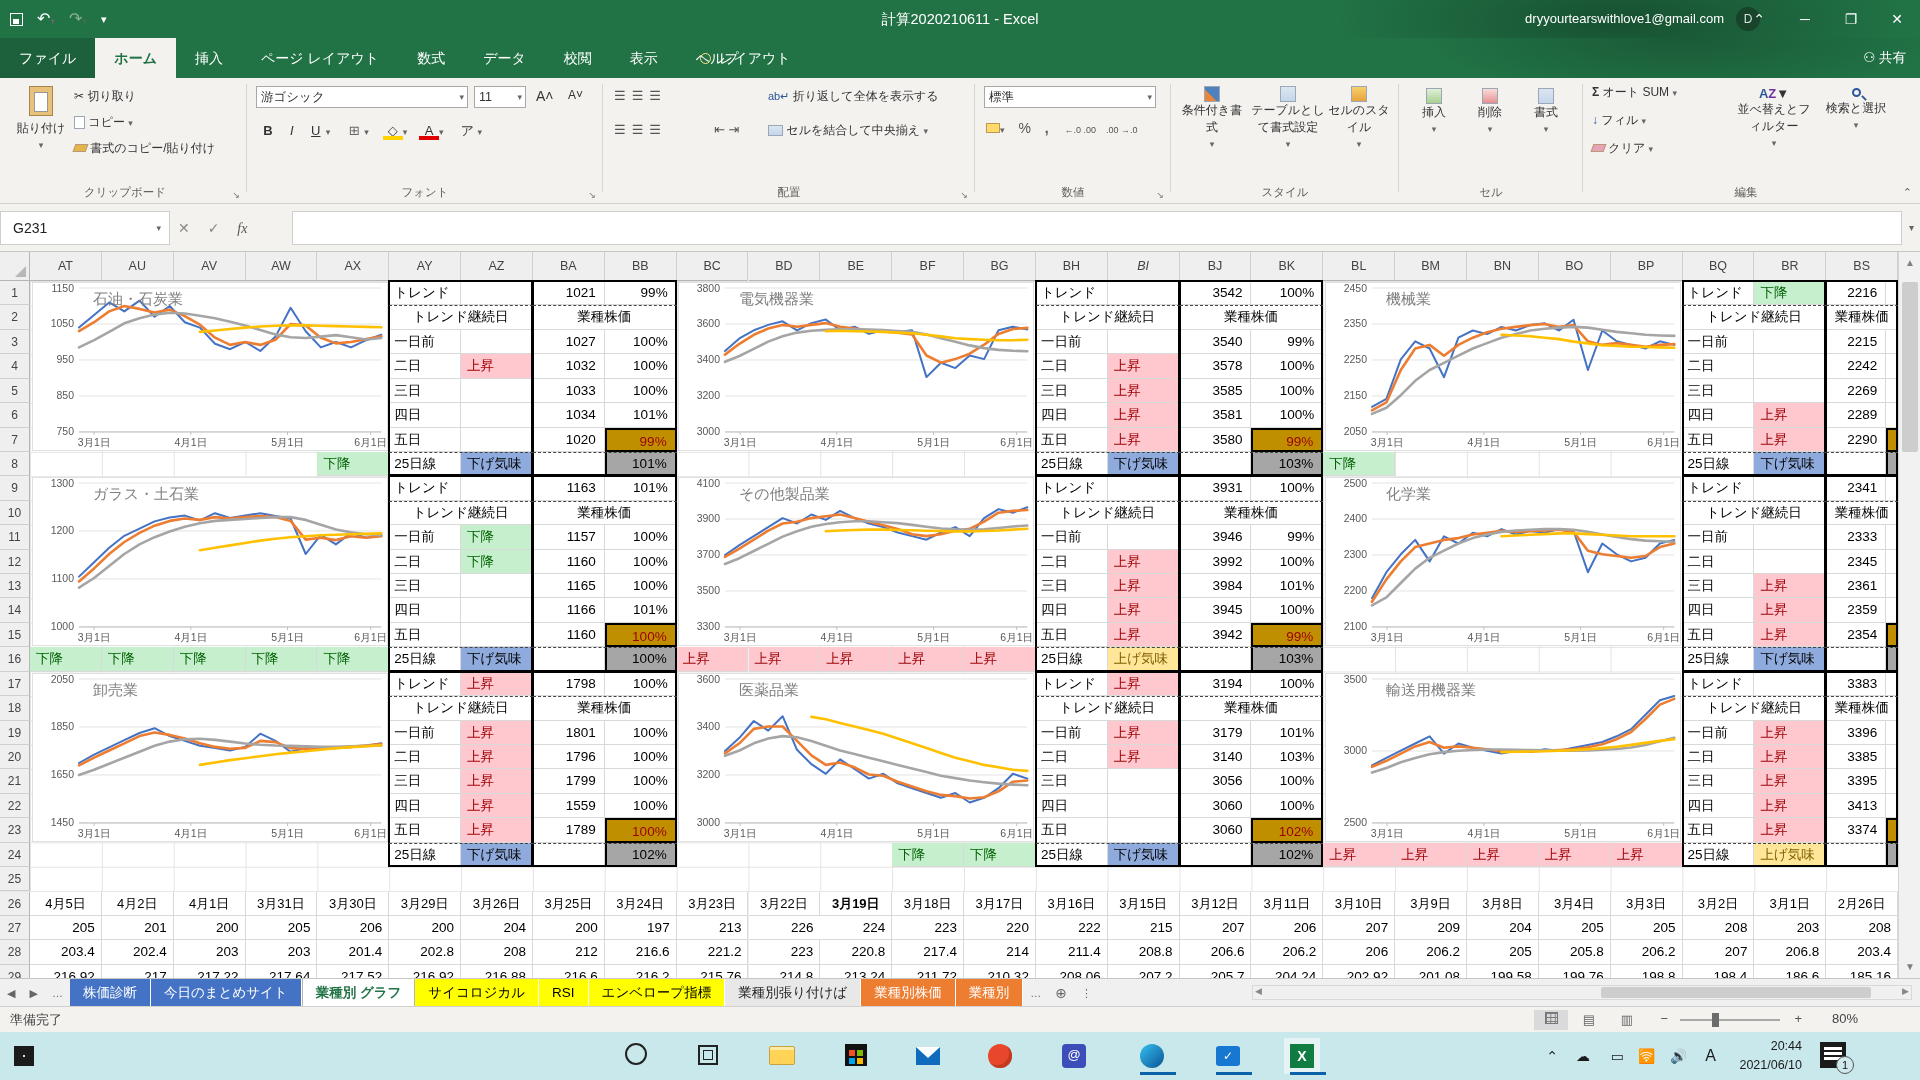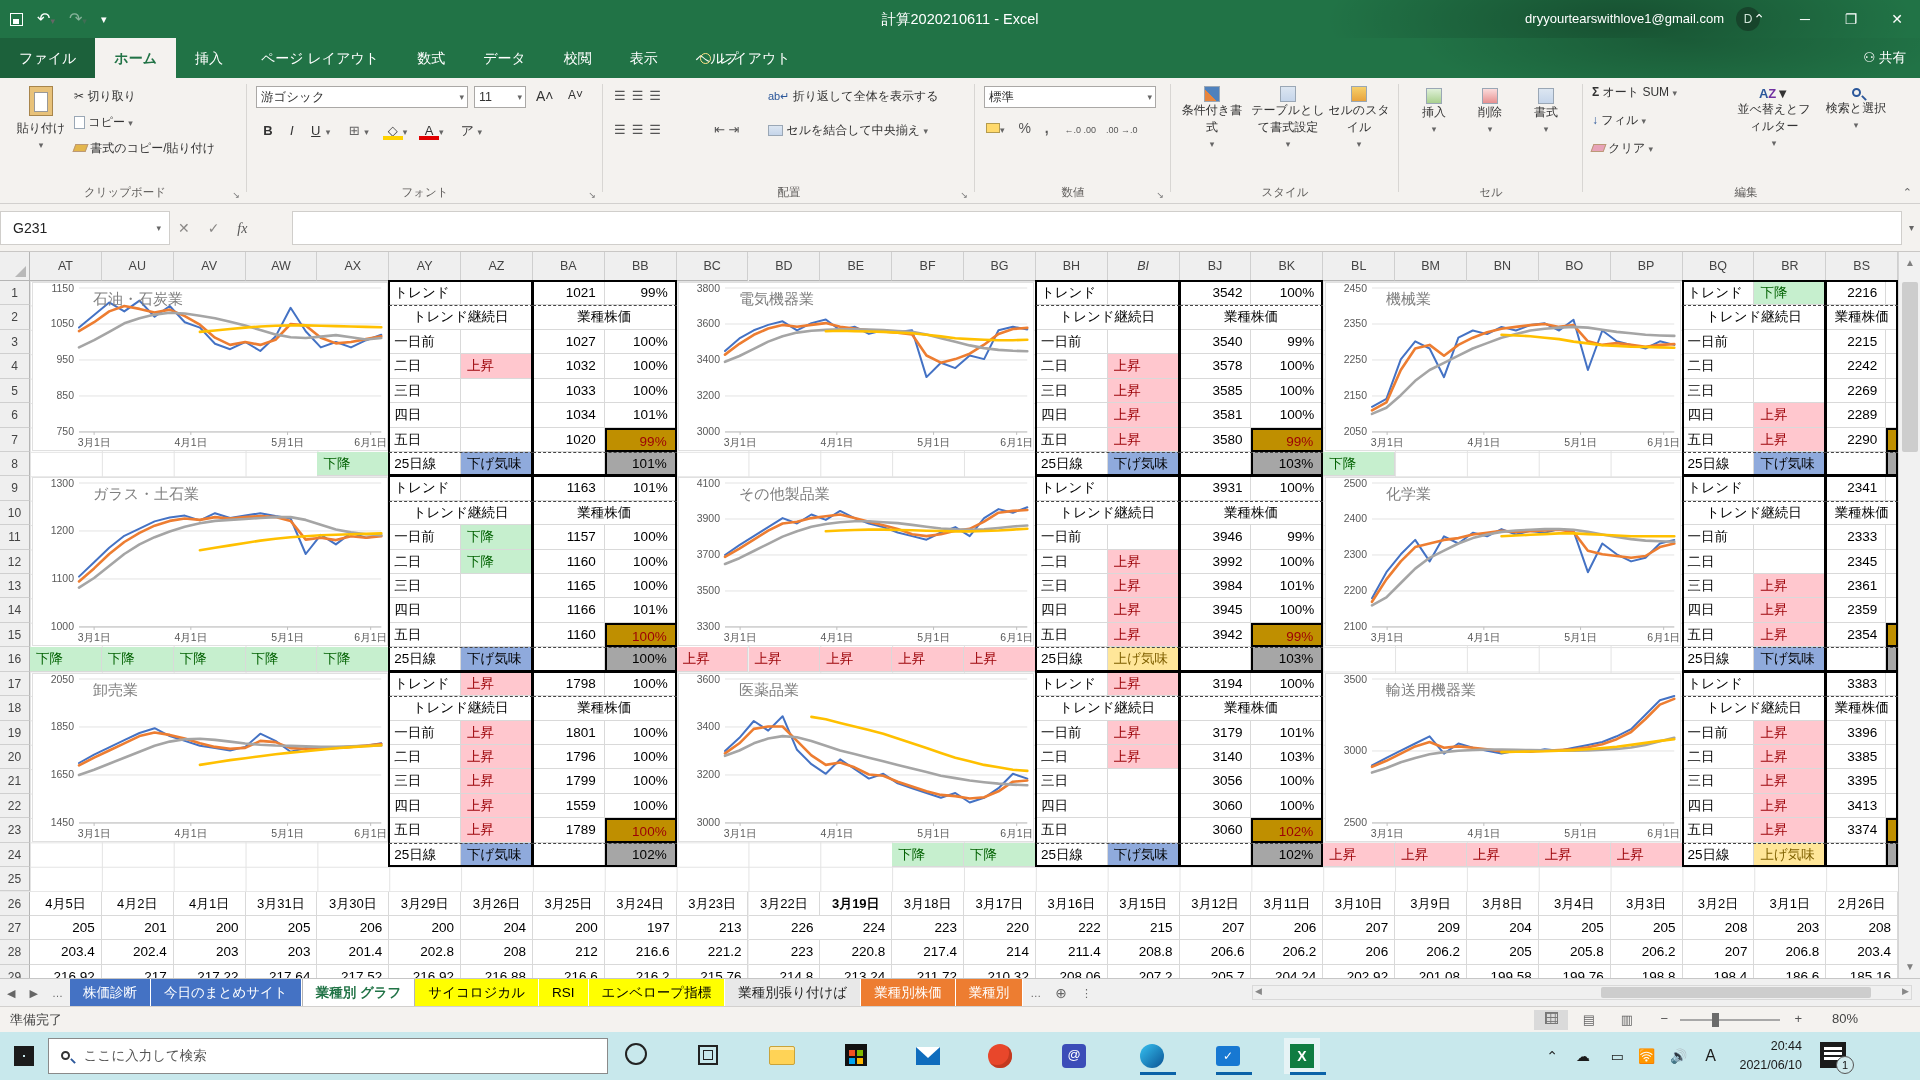--- a/index.html
+++ b/index.html
@@ -1007,24 +1007,20 @@
   <span style="position:absolute;right:252px;top:4px;color:#555;">−</span>
   <div id="zoomtrack" style="right:140px;">
       <div id="zoomthumb"></div>
     </div>
   <span style="position:absolute;right:118px;top:4px;color:#555;">+</span>
   <span style="position:absolute;right:62px;top:4px;">80%</span>
 </div>
 
 <div id="taskbar">
   <div id="winlogo"></div>
-  <div id="tsearch">
-    <span class="mag" style="margin:0 10px 0 12px;border-color:#333;"></span>
-    <span>ここに入力して検索</span>
-  </div>
   <div id="taskicons">
       <div class="tico" style="left: 618px;">
         <div style="width:22px;height:22px;border:2.5px solid #222;border-radius:50%;margin:5px auto;"></div>
       </div>
       <div class="tico" style="left: 690px;">
         <div style="width:20px;height:20px;border:2px solid #222;margin:7px auto;position:relative;">
           <div style="position:absolute;left:3px;top:3px;width:10px;height:10px;border:1.5px solid #222;"></div>
         </div>
       </div>
       <div class="tico" style="left: 764px;">

